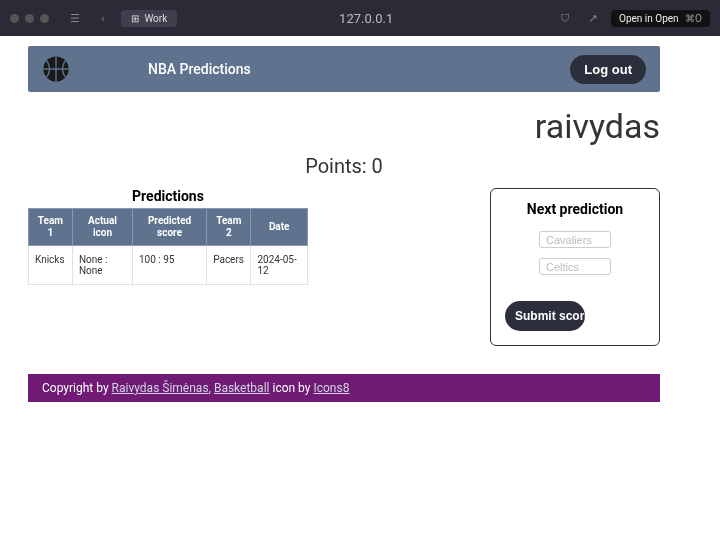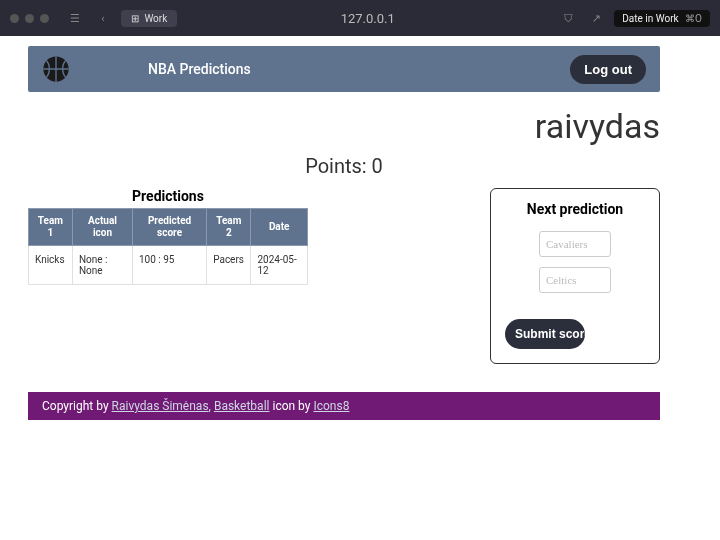--- a/index.html
+++ b/index.html
@@ -22,21 +22,21 @@
   .points { text-align: center; font-size: 20px; margin-top: 8px; color: #333;}
   .content { display: flex; gap: 84px; margin-top: 10px; align-items: flex-start; }
   .left { flex: 0 0 280px; }
   .right-wrap { flex: 1; display: flex; justify-content: flex-end; }
   .pred-title { font-size: 14px; font-weight: 700; text-align: center; margin-bottom: 4px; }
   table { border-collapse: collapse; width: 100%; font-size: 10px; }
   thead th { background: #5f728e; color: #fff; font-weight: 700; padding: 6px 5px; text-align: center; border: 1px solid #8a99ae; font-size: 10px; line-height: 1.2;}
   tbody td { padding: 8px 6px; border: 1px solid #e0e0e0; font-size: 10px; color: #333; vertical-align: top; }
   .next-box { border: 1px solid #333; border-radius: 6px; width: 170px; padding: 12px 14px 14px 14px; }
   .next-title { font-size: 14px; font-weight: 700; text-align: center; margin-bottom: 14px; }
-  .np-input { width: 72px; height: 26px; border: 1px solid #ccc; border-radius: 3px; padding: 0 6px; font-size: 11px; color: #999; margin: 0 auto 10px auto; display: block; font-family: Liberation Serif, serif; }
+  .np-input { width: 72px; height: 17px; border: 1px solid #ccc; border-radius: 3px; padding: 0 6px; font-size: 11px; color: #999; margin: 0 auto 10px auto; display: block; }
   .np-input::placeholder { color: #bbb; }
   .submit { background: #2b2f3b; color: #fff; border: none; border-radius: 16px; padding: 8px 10px; font-size: 12px; font-weight: 600; width: 80px; overflow: hidden; white-space: nowrap; margin-top: 26px; display:block;}
   .footer { background: #701a75; color: #fff; font-size: 12px; padding: 7px 14px; text-align: left; margin-top: 28px; }
   .footer a { color: #cfd7e3; }
   .sep { color: #cfd7e3; }
 </style>
 </head>
 <body>
 
 <div class="browser-chrome">
@@ -49,21 +49,21 @@
   <div class="chrome-btn">‹</div>
   <div class="tab-pill">
     <span>⊞</span>
     <span>Work</span>
   </div>
   <div class="addr">127.0.0.1</div>
   <div class="chrome-right">
     <span class="chrome-btn">⛉</span>
     <span class="chrome-btn">↗</span>
     <span class="open-in">
-      <span>Date in Work</span>
+      <span>Open in Open</span>
       <span style="opacity:.6; margin-left:4px;">⌘O</span>
     </span>
   </div>
 </div>
 
 <div class="viewport">
   <div class="page">
     <div class="header-bar">
       <svg class="logo" viewBox="0 0 40 40">
         <circle cx="20" cy="20" r="18" fill="#1a1a1a"></circle>

